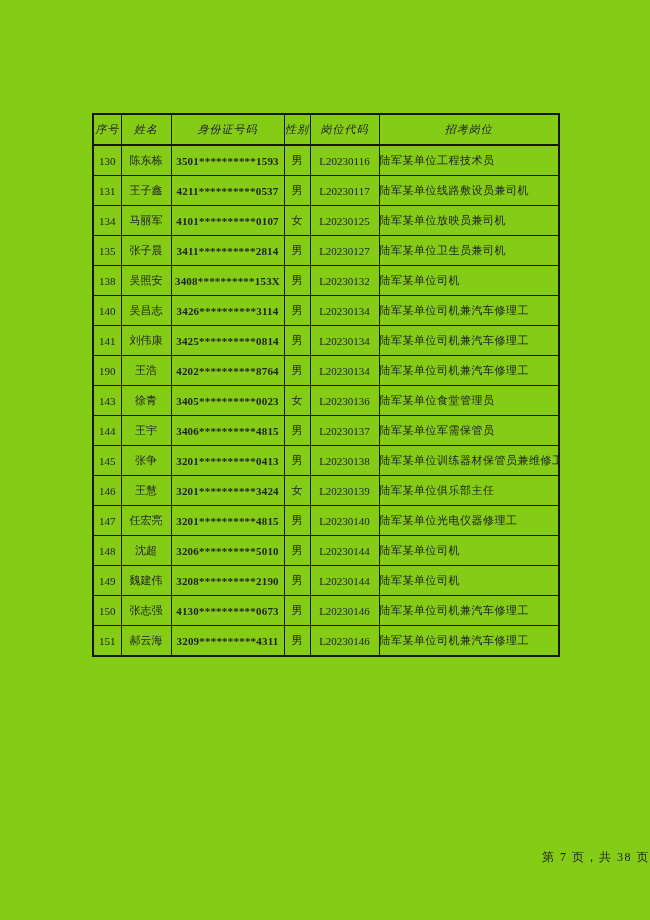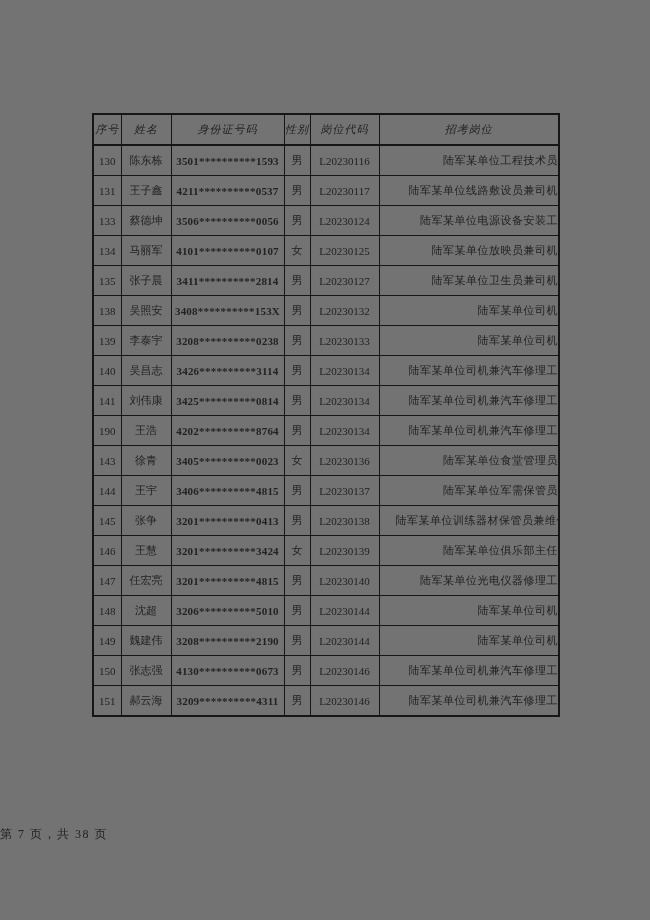--- a/index.html
+++ b/index.html
@@ -4,21 +4,21 @@
 <style>
   html, body { margin: 0; padding: 0; }
   body {
     width: 650px; height: 920px;
     background: #ffffff;
     font-family: "Liberation Serif", "DejaVu Serif", serif;
     color: #222222;
     position: relative;
     overflow: hidden;
   }
-  .page { position: absolute; inset: 0; background: #737373; }
+  .page { position: absolute; inset: 0; background: #84cc16; }
 
   table.roster {
     position: absolute;
     left: 92px; top: 113px;
     width: 466px;
     border-collapse: collapse;
     table-layout: fixed;
     border: 2px solid #161616;
   }
   .roster th, .roster td {
@@ -35,32 +35,32 @@
     font-size: 11px;
     font-style: italic;
     border-bottom: 2px solid #161616;
     letter-spacing: 1px;
   }
   .roster td {
     height: 29px;
     font-size: 11px;
   }
   .roster td.pos {
-    text-align: right;
-    padding-left: 16px;
+    text-align: left;
+    padding-left: 0;
     letter-spacing: 0.5px;
     font-family: Liberation Serif, serif;
   }
   .roster td.idnum { letter-spacing: 0.2px; font-weight: bold; }
 
   .footer {
     position: absolute;
-    top: 826px; left: 0;
+    top: 849px; left: 0;
     width: 100%;
-    text-align: left;
+    text-align: right;
     font-size: 12px;
     letter-spacing: 1.5px;
     color: #222222;
   }
 </style>
 </head>
 <body>
 
 <div class="page">
   <table class="roster">
@@ -93,28 +93,20 @@
         </tr>
         <tr>
           <td>131</td>
           <td>王子鑫</td>
           <td class="idnum">4211**********0537</td>
           <td>男</td>
           <td>L20230117</td>
           <td class="pos">陆军某单位线路敷设员兼司机</td>
         </tr>
         <tr>
-          <td>133</td>
-          <td>蔡德坤</td>
-          <td class="idnum">3506**********0056</td>
-          <td>男</td>
-          <td>L20230124</td>
-          <td class="pos">陆军某单位电源设备安装工</td>
-        </tr>
-        <tr>
           <td>134</td>
           <td>马丽军</td>
           <td class="idnum">4101**********0107</td>
           <td>女</td>
           <td>L20230125</td>
           <td class="pos">陆军某单位放映员兼司机</td>
         </tr>
         <tr>
           <td>135</td>
           <td>张子晨</td>
@@ -125,28 +117,20 @@
         </tr>
         <tr>
           <td>138</td>
           <td>吴照安</td>
           <td class="idnum">3408**********153X</td>
           <td>男</td>
           <td>L20230132</td>
           <td class="pos">陆军某单位司机</td>
         </tr>
         <tr>
-          <td>139</td>
-          <td>李泰宇</td>
-          <td class="idnum">3208**********0238</td>
-          <td>男</td>
-          <td>L20230133</td>
-          <td class="pos">陆军某单位司机</td>
-        </tr>
-        <tr>
           <td>140</td>
           <td>吴昌志</td>
           <td class="idnum">3426**********3114</td>
           <td>男</td>
           <td>L20230134</td>
           <td class="pos">陆军某单位司机兼汽车修理工</td>
         </tr>
         <tr>
           <td>141</td>
           <td>刘伟康</td>

